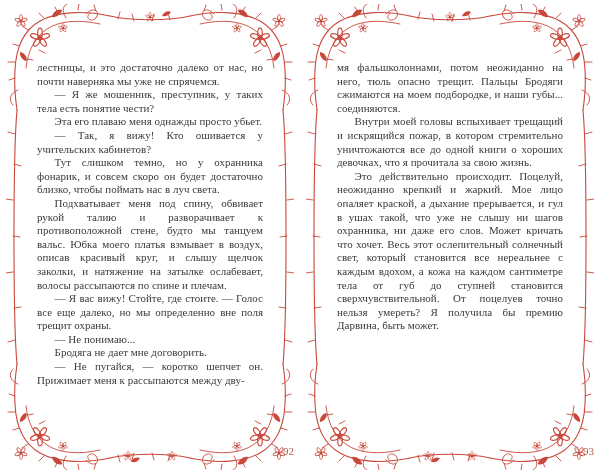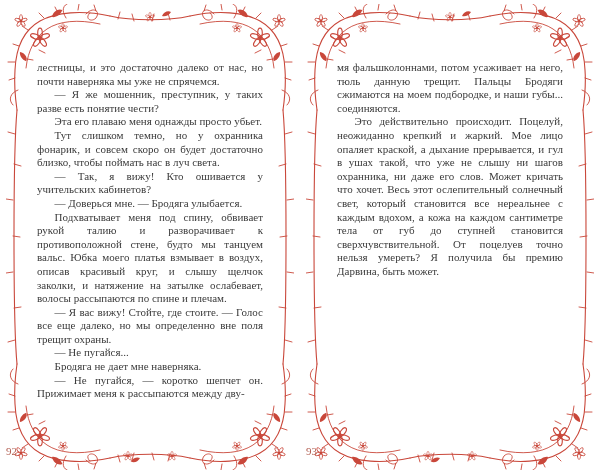--- a/index.html
+++ b/index.html
@@ -27,21 +27,21 @@
     overflow:hidden;
     font-size:11px; line-height:13.6px;
     color: var(--ink, #3b3b3b);
     text-align: justify;
     hyphens:auto; -webkit-hyphens:auto;
   }
   .para { text-indent:1.6em; }
   .para:first-of-type { text-indent:0; }
   .page-number {
     position:absolute; left:0; right:0; bottom:13px;
-    text-align:left; font-size:11px;
+    text-align:right; font-size:11px;
     color: var(--pagenum, #b25e51);
   }
 </style>
 </head>
 <body>
 
 <svg width="0" height="0" style="position:absolute" aria-hidden="true">
   <defs>
     <path id="leaf" d="M0,0 C3,-5 9,-6 12,-3 C9,1 3,2 0,0 Z" fill="currentColor" stroke="none"></path>
     <g id="fl" fill="none" stroke="currentColor" stroke-width="1">
@@ -91,39 +91,39 @@
 
 <div class="spread">
 
   <section class="page" id="page-left">
     <svg class="ornament" viewBox="0 0 288 466" aria-hidden="true">
       <use href="#frame"></use>
     </svg>
     <div class="page-text" lang="ru">
 
     <p class="para">лестницы, и это достаточно далеко от нас, но почти наверняка мы уже не спрячемся.</p>
-        <p class="para">— Я же мошенник, преступник, у таких разве есть понятие чести?</p>
+        <p class="para">— Я же мошенник, преступник, у таких тела есть понятие чести?</p>
         <p class="para">Эта его плаваю меня однажды просто убьет.</p>
+        <p class="para">— Так, я вижу! Кто ошивается у учительских кабинетов?</p>
         <p class="para">Тут слишком темно, но у охранника фонарик, и совсем скоро он будет достаточно близко, чтобы поймать нас в луч света.</p>
-        <p class="para">— Так, я вижу! Кто ошивается у учительских кабинетов?</p>
-        <p class="para">— Доверься мне. — Бродяга улыбается.</p>
         <p class="para">Подхватывает меня под спину, обвивает рукой талию и разворачивает к противоположной стене, будто мы танцуем вальс. Юбка моего платья взмывает в воздух, описав красивый круг, и слышу щелчок заколки, и натяжение на затылке ослабевает, волосы рассыпаются по спине и плечам.</p>
         <p class="para">— Я вас вижу! Стойте, где стоите. — Голос все еще далеко, но мы определенно вне поля трещит охраны.</p>
-        <p class="para">— Не пугайся...</p>
-        <p class="para">Бродяга не дает мне наверняка.</p>
+        <p class="para">— Не понимаю...</p>
+        <p class="para">Бродяга не дает мне договорить.</p>
         <p class="para">— Не пугайся, — коротко шепчет он. Прижимает меня к рассыпаются между дву-</p>
       </div>
     <div class="page-number">92</div>
   </section>
 
   <section class="page" id="page-right">
     <svg class="ornament" viewBox="0 0 288 466" aria-hidden="true">
       <use href="#frame"></use>
     </svg>
     <div class="page-text" lang="ru">
 
-    <p class="para">мя фальшколоннами, потом усаживает на него, тюль данную трещит. Пальцы Бродяги сжимаются на моем подбородке, и наши губы... соединяются.</p>
+    <p class="para">мя фальшколоннами, потом неожиданно на него, тюль опасно трещит. Пальцы Бродяги сжимаются на моем подбородке, и наши губы... соединяются.</p>
+        <p class="para">Внутри моей головы вспыхивает трещащий и искрящийся пожар, в котором стремительно уничтожаются все до одной книги о хороших девочках, что я прочитала за свою жизнь.</p>
         <p class="para">Это действительно происходит. Поцелуй, неожиданно крепкий и жаркий. Мое лицо опаляет краской, а дыхание прерывается, и гул в ушах такой, что уже не слышу ни шагов охранника, ни даже его слов. Может кричать что хочет. Весь этот ослепительный солнечный свет, который становится все нереальнее с каждым вдохом, а кожа на каждом сантиметре тела от губ до ступней становится сверхчувствительной. От поцелуев точно нельзя умереть? Я получила бы премию Дарвина, быть может.</p>
       </div>
     <div class="page-number">93</div>
   </section>
 
 </div>
 
 </body></html>

